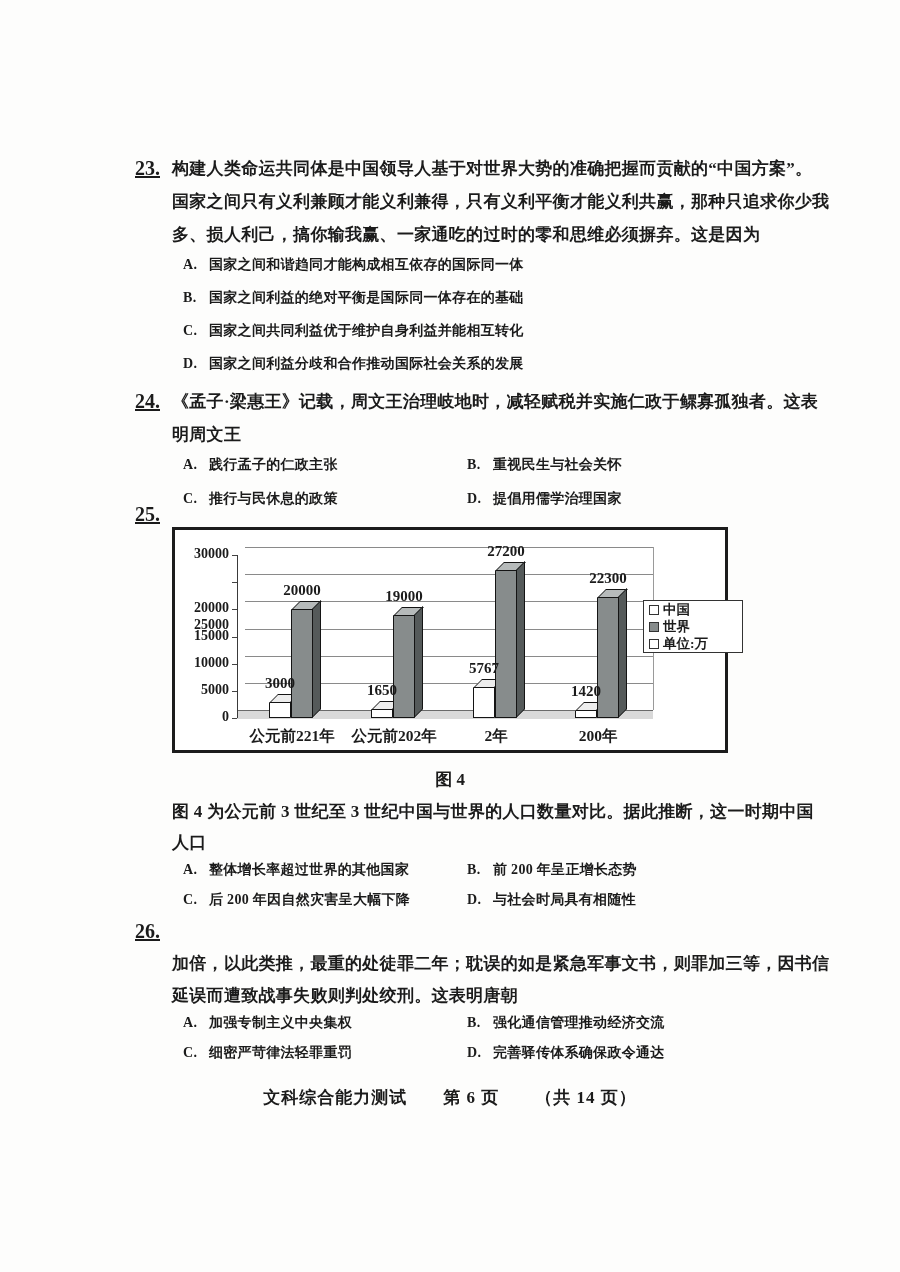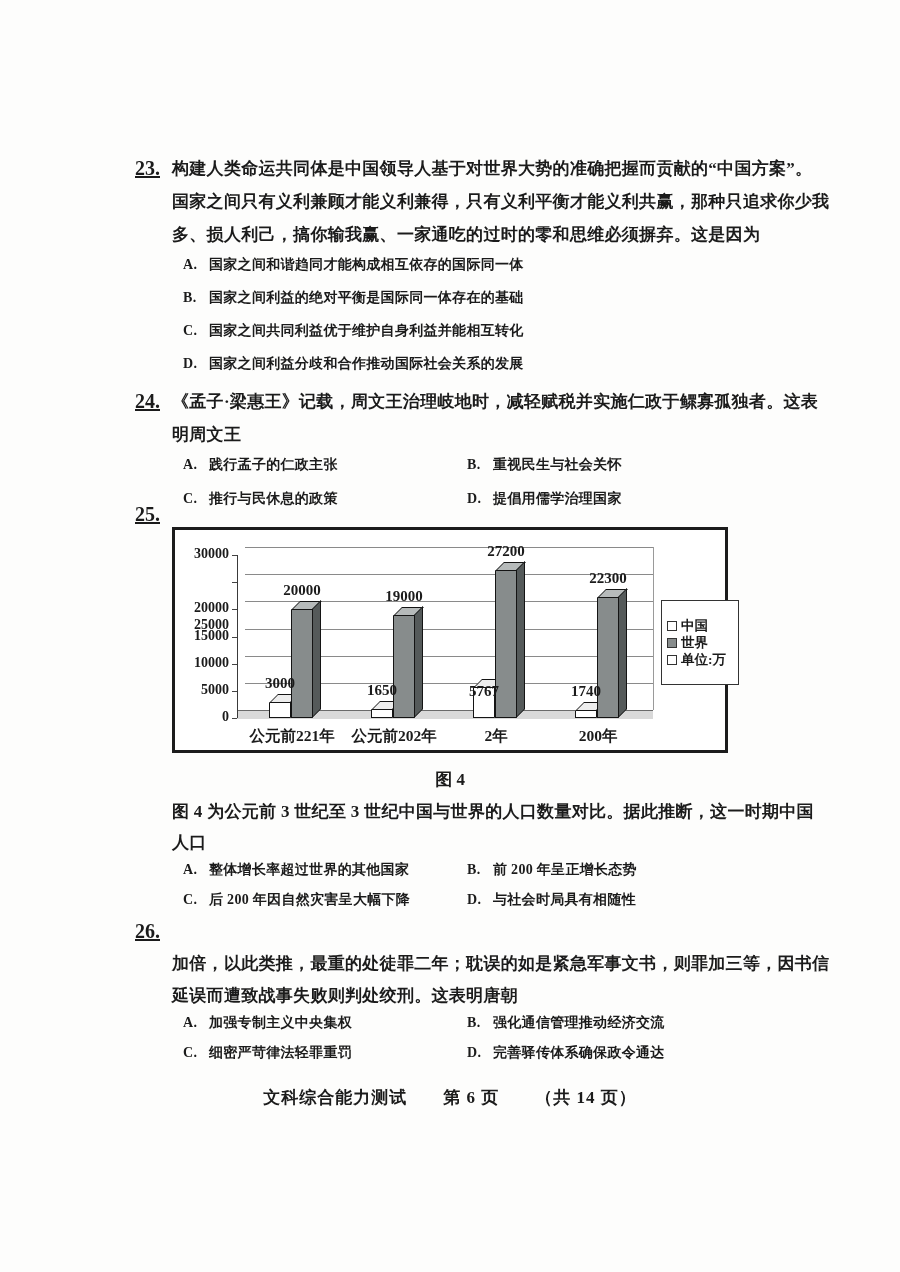--- a/index.html
+++ b/index.html
@@ -32,22 +32,22 @@
   #plot .bar{position:absolute;border:1px solid #141414;box-sizing:border-box;}
   #plot .bar.white{background:#ffffff;}
   #plot .bar.gray{background:#878c8c;}
   #plot .bar .ftop,#plot .bar .fside{position:absolute;border:1px solid #141414;box-sizing:border-box;}
   #plot .bar .ftop{left:-1px;top:-9px;width:22px;height:9px;transform-origin:left bottom;transform:skewX(-45deg);}
   #plot .bar.white .ftop{background:#ededed;}
   #plot .bar.gray .ftop{background:#b6baba;}
   #plot .bar .fside{left:20px;top:-1px;width:9px;transform-origin:left top;transform:skewY(-45deg);}
   #plot .bar.white .fside{background:#d2d2d2;}
   #plot .bar.gray .fside{background:#555a5a;}
-  #legend{position:absolute;left:486px;top:70px;width:78px;
-    border:1.5px solid #333;background:#fff;padding:16px 5px;box-sizing:border-box;}
+  #legend{position:absolute;left:468px;top:70px;width:100px;
+    border:1.5px solid #333;background:#fff;padding:0 5px;box-sizing:border-box;}
   #legend .lrow{display:flex;align-items:center;height:17px;}
   #legend .sw{width:10px;height:10px;border:1px solid #333;margin-right:4px;flex:0 0 auto;box-sizing:border-box;}
   #legend .ltxt{font-size:13.5px;white-space:nowrap;font-weight:600;}
   #figcap{position:absolute;left:172px;top:768px;width:556px;text-align:center;font-size:17px;}
   #footer{position:absolute;left:0;top:1086px;width:900px;text-align:center;font-size:17px;letter-spacing:1px;}
 </style>
 </head>
 <body>
 
 <div id="page">
@@ -119,32 +119,32 @@
         <div class="dlab" style="left: 184px; top: 57.7667px; width: 90px;">19000</div>
         <div class="xlab" style="left: 159px; top: 196px; width: 120px;">公元前202年</div>
         <div class="bar white" style="left: 298px; top: 156.666px; width: 22px; height: 31.334px;">
           <div class="ftop"></div>
           <div class="fside" style="height: 31.334px;"></div>
         </div>
         <div class="bar gray" style="left: 320px; top: 40.2133px; width: 22px; height: 147.787px;">
           <div class="ftop"></div>
           <div class="fside" style="height: 147.787px;"></div>
         </div>
-        <div class="dlab" style="left: 264px; top: 129.666px; width: 90px; margin-top: 23px;">5767</div>
+        <div class="dlab" style="left: 264px; top: 129.666px; width: 90px;">5767</div>
         <div class="dlab" style="left: 286px; top: 13.2133px; width: 90px;">27200</div>
         <div class="xlab" style="left: 261px; top: 196px; width: 120px; text-align: center;">2年</div>
         <div class="bar white" style="left: 400px; top: 180.285px; width: 22px; height: 7.71533px;">
           <div class="ftop"></div>
           <div class="fside" style="height: 7.71533px;"></div>
         </div>
         <div class="bar gray" style="left: 422px; top: 66.8367px; width: 22px; height: 121.163px;">
           <div class="ftop"></div>
           <div class="fside" style="height: 121.163px;"></div>
         </div>
-        <div class="dlab" style="left: 366px; top: 153.285px; width: 90px;">1740</div>
+        <div class="dlab" style="left: 366px; top: 153.285px; width: 90px;">1420</div>
         <div class="dlab" style="left: 388px; top: 39.8367px; width: 90px;">22300</div>
         <div class="xlab" style="left: 363px; top: 196px; width: 120px;">200年</div>
       </div>
     <div id="legend">
         <div class="lrow">
           <span class="sw" style="background: rgb(255, 255, 255);"></span>
           <span class="ltxt">中国</span>
         </div>
         <div class="lrow">
           <span class="sw" style="background: rgb(135, 140, 140);"></span>

